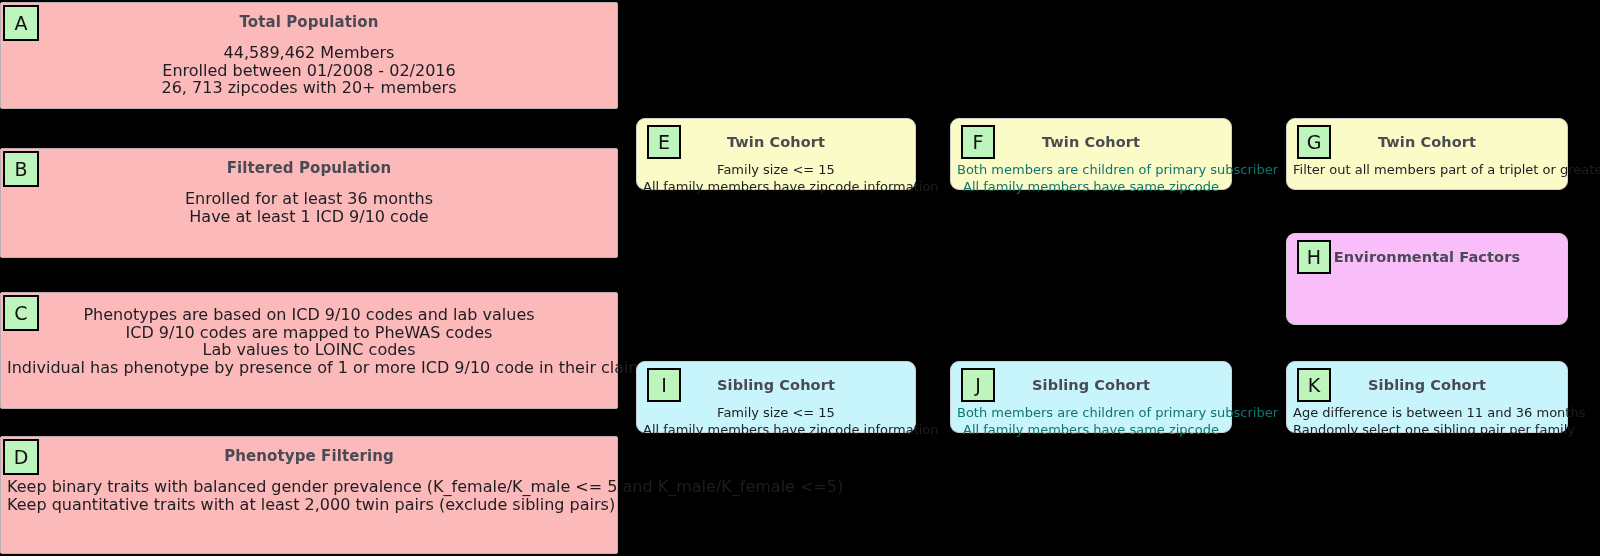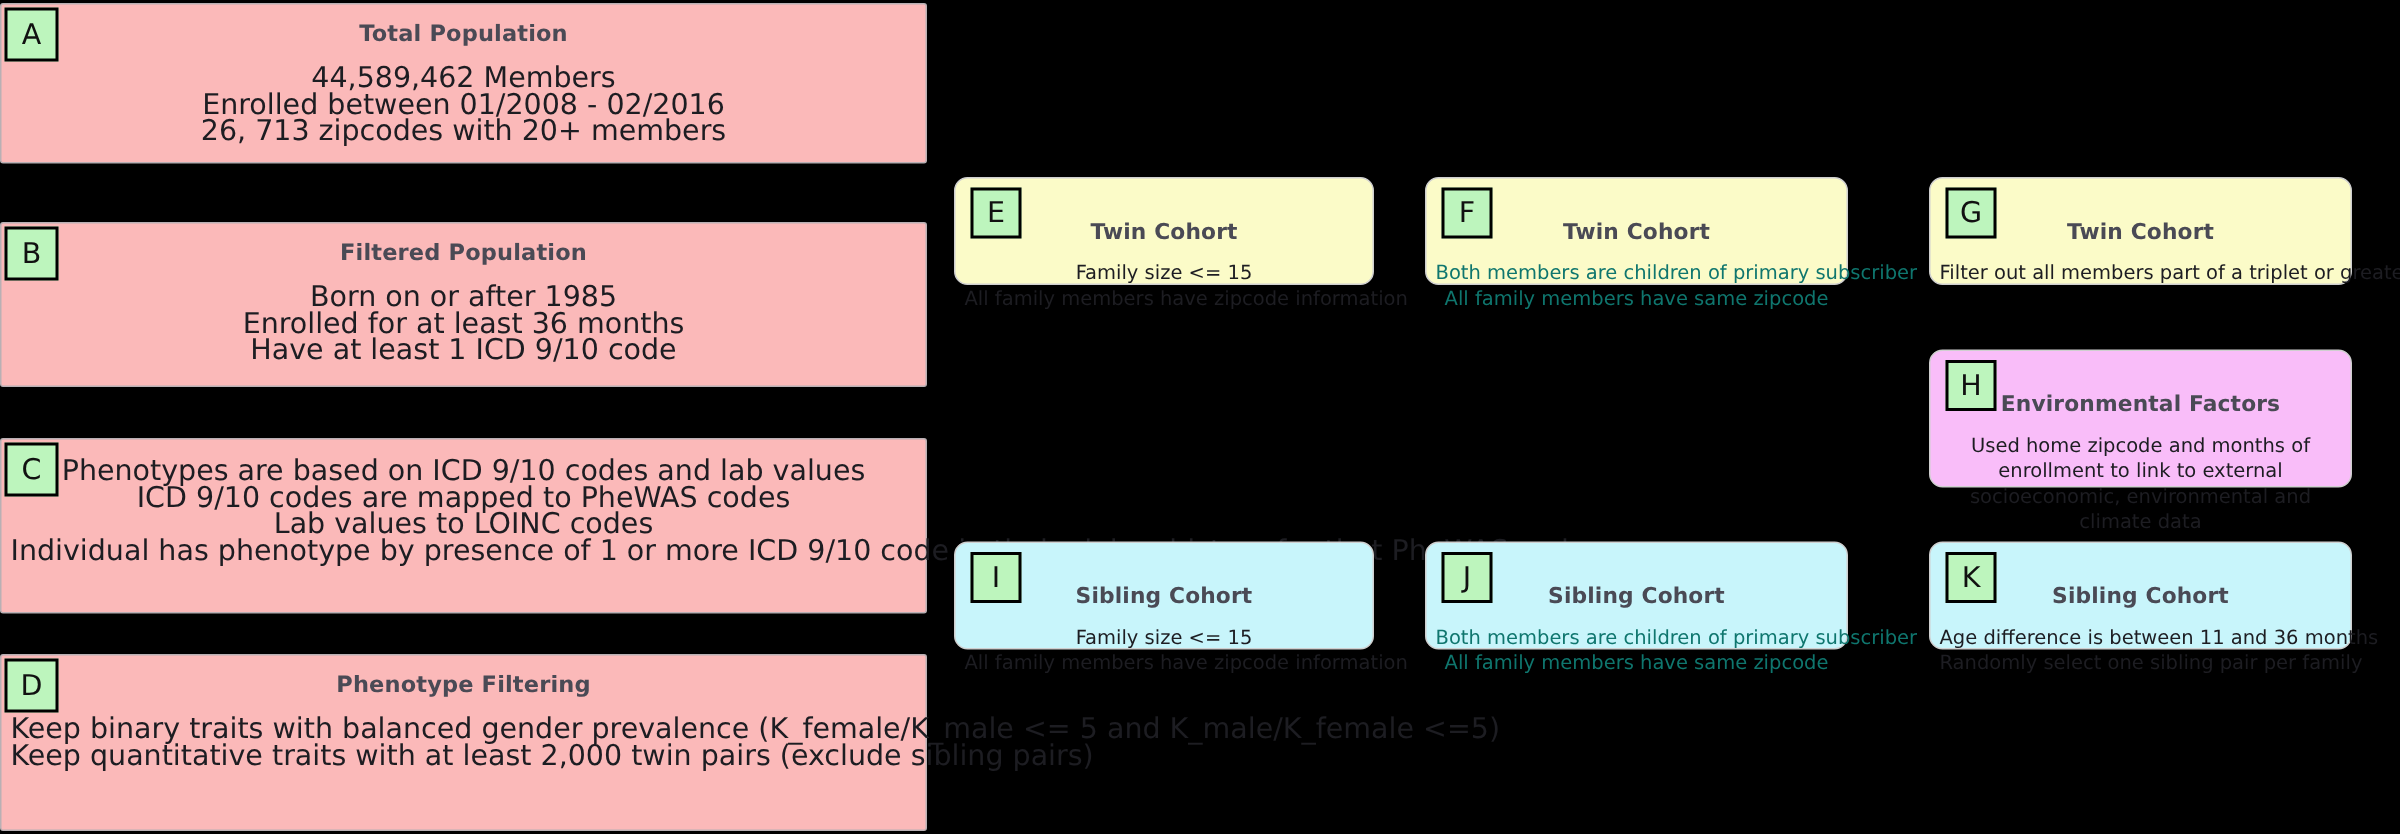--- a/index.html
+++ b/index.html
@@ -67,28 +67,28 @@
   .panel-title {
     text-align: center;
     color: #4a4a55;
     font-size: 15px;
     font-weight: bold;
     letter-spacing: .1px;
     padding-top: 10px;
     margin: 0;
   }
   .panel.card .panel-title {
-    padding-top: 28px;
+    padding-top: 15px;
     font-size: 14.5px;
   }
 
   .panel-body {
     text-align: center;
     color: #1d1d22;
-    font-size: 19px;
+    font-size: 16px;
     line-height: 17.5px;
     margin: 0;
     padding: 0 6px;
   }
   .panel.slab .panel-body {
     margin-top: 13px;
   }
   .panel.card .panel-body {
     margin-top: 11px;
     font-size: 13px;
@@ -132,21 +132,20 @@
       <span class="line">44,589,462 Members</span>
       <span class="line">Enrolled between 01/2008 - 02/2016</span>
       <span class="line">26, 713 zipcodes with 20+ members</span>
     </div>
 </div>
 
 <div class="panel slab" id="panel-b">
   <div class="badge">B</div>
   <div class="panel-title">Filtered Population</div>
   <div class="panel-body">
-      <span class="line">Born on or after 1985</span>
       <span class="line">Enrolled for at least 36 months</span>
       <span class="line">Have at least 1 ICD 9/10 code</span>
     </div>
 </div>
 
 <div class="panel slab" id="panel-c">
   <div class="badge">C</div>
   <div class="panel-body">
       <span class="line">Phenotypes are based on ICD 9/10 codes and lab values</span>
       <span class="line">ICD 9/10 codes are mapped to PheWAS codes</span>
@@ -186,23 +185,20 @@
   <div class="badge">G</div>
   <div class="panel-title">Twin Cohort</div>
   <div class="panel-body">
       <span class="line">Filter out all members part of a triplet or greater</span>
     </div>
 </div>
 
 <div class="panel card magenta" id="panel-h">
   <div class="badge">H</div>
   <div class="panel-title">Environmental Factors</div>
-  <div class="panel-body">
-      <span class="line">Used home zipcode and months of enrollment to link to external socioeconomic, environmental and climate data</span>
-    </div>
 </div>
 
 <div class="panel card cyan" id="panel-i">
   <div class="badge">I</div>
   <div class="panel-title">Sibling Cohort</div>
   <div class="panel-body">
       <span class="line">Family size &lt;= 15</span>
       <span class="line">All family members have zipcode information</span>
     </div>
 </div>

